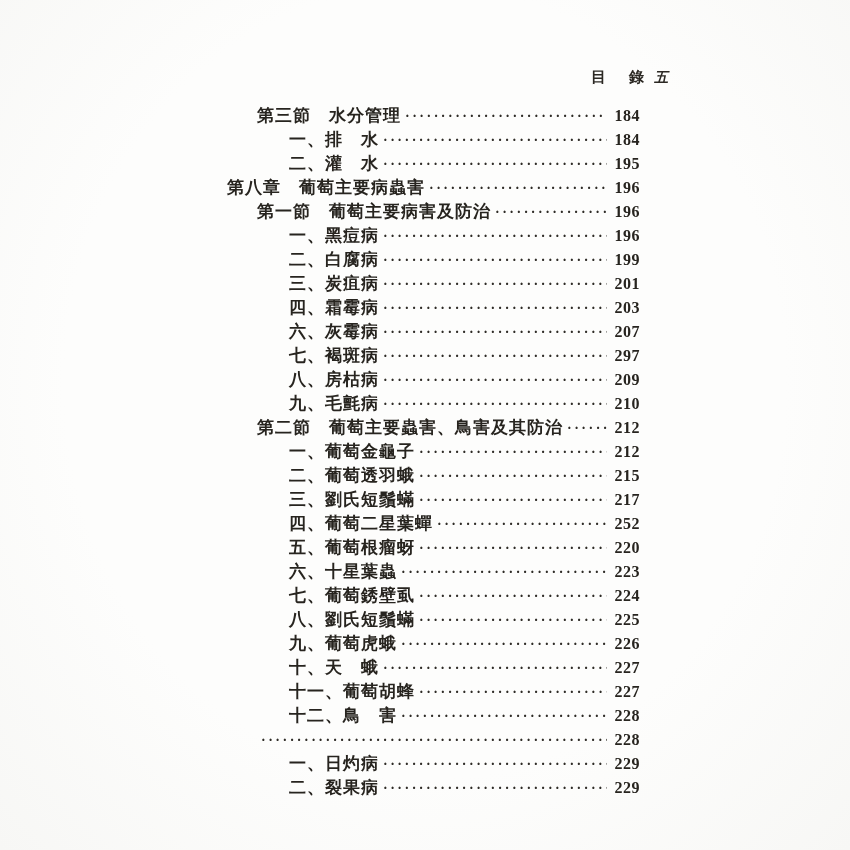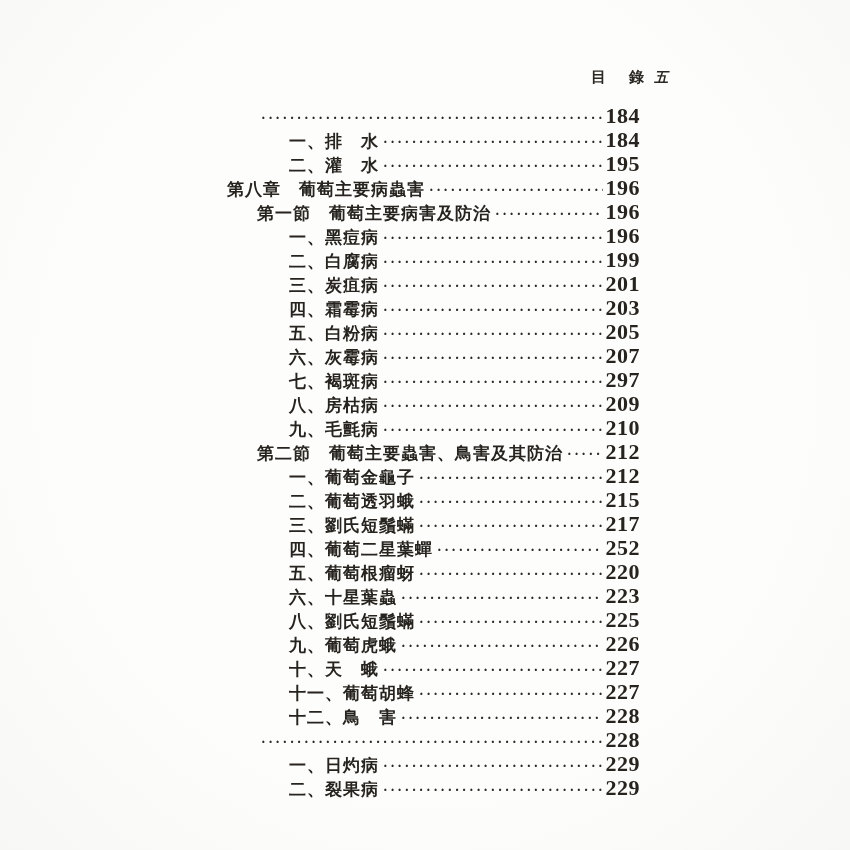--- a/index.html
+++ b/index.html
@@ -64,33 +64,34 @@
   }
   .toc-dots::after {
     content: "························································································································";
     font-size: 14px;
     letter-spacing: 2.5px;
   }
   .toc-page {
     white-space: nowrap;
     min-width: 30px;
     text-align: right;
-    font-size: 22px;
+    font-size: 16px;
     letter-spacing: 0.5px;
   }
 </style>
 </head>
 <body>
 
 <div class="page">
   <div class="running-header">
     <span class="header-title">目　錄</span><span class="header-folio">五</span>
   </div>
   <div class="toc" id="toc-list">
       <div class="toc-row section">
+        <span class="toc-label">第三節　水分管理</span>
         <span class="toc-dots"></span>
         <span class="toc-page">184</span>
       </div>
       <div class="toc-row item">
         <span class="toc-label">一、排　水</span>
         <span class="toc-dots"></span>
         <span class="toc-page">184</span>
       </div>
       <div class="toc-row item">
         <span class="toc-label">二、灌　水</span>
@@ -121,25 +122,20 @@
         <span class="toc-label">三、炭疽病</span>
         <span class="toc-dots"></span>
         <span class="toc-page">201</span>
       </div>
       <div class="toc-row item">
         <span class="toc-label">四、霜霉病</span>
         <span class="toc-dots"></span>
         <span class="toc-page">203</span>
       </div>
       <div class="toc-row item">
-        <span class="toc-label">五、白粉病</span>
-        <span class="toc-dots"></span>
-        <span class="toc-page">205</span>
-      </div>
-      <div class="toc-row item">
         <span class="toc-label">六、灰霉病</span>
         <span class="toc-dots"></span>
         <span class="toc-page">207</span>
       </div>
       <div class="toc-row item">
         <span class="toc-label">七、褐斑病</span>
         <span class="toc-dots"></span>
         <span class="toc-page">297</span>
       </div>
       <div class="toc-row item">
@@ -179,20 +175,25 @@
       </div>
       <div class="toc-row item">
         <span class="toc-label">五、葡萄根瘤蚜</span>
         <span class="toc-dots"></span>
         <span class="toc-page">220</span>
       </div>
       <div class="toc-row item">
         <span class="toc-label">六、十星葉蟲</span>
         <span class="toc-dots"></span>
         <span class="toc-page">223</span>
+      </div>
+      <div class="toc-row item">
+        <span class="toc-label">七、葡萄銹壁虱</span>
+        <span class="toc-dots"></span>
+        <span class="toc-page">224</span>
       </div>
       <div class="toc-row item">
         <span class="toc-label">八、劉氏短鬚蟎</span>
         <span class="toc-dots"></span>
         <span class="toc-page">225</span>
       </div>
       <div class="toc-row item">
         <span class="toc-label">九、葡萄虎蛾</span>
         <span class="toc-dots"></span>
         <span class="toc-page">226</span>

